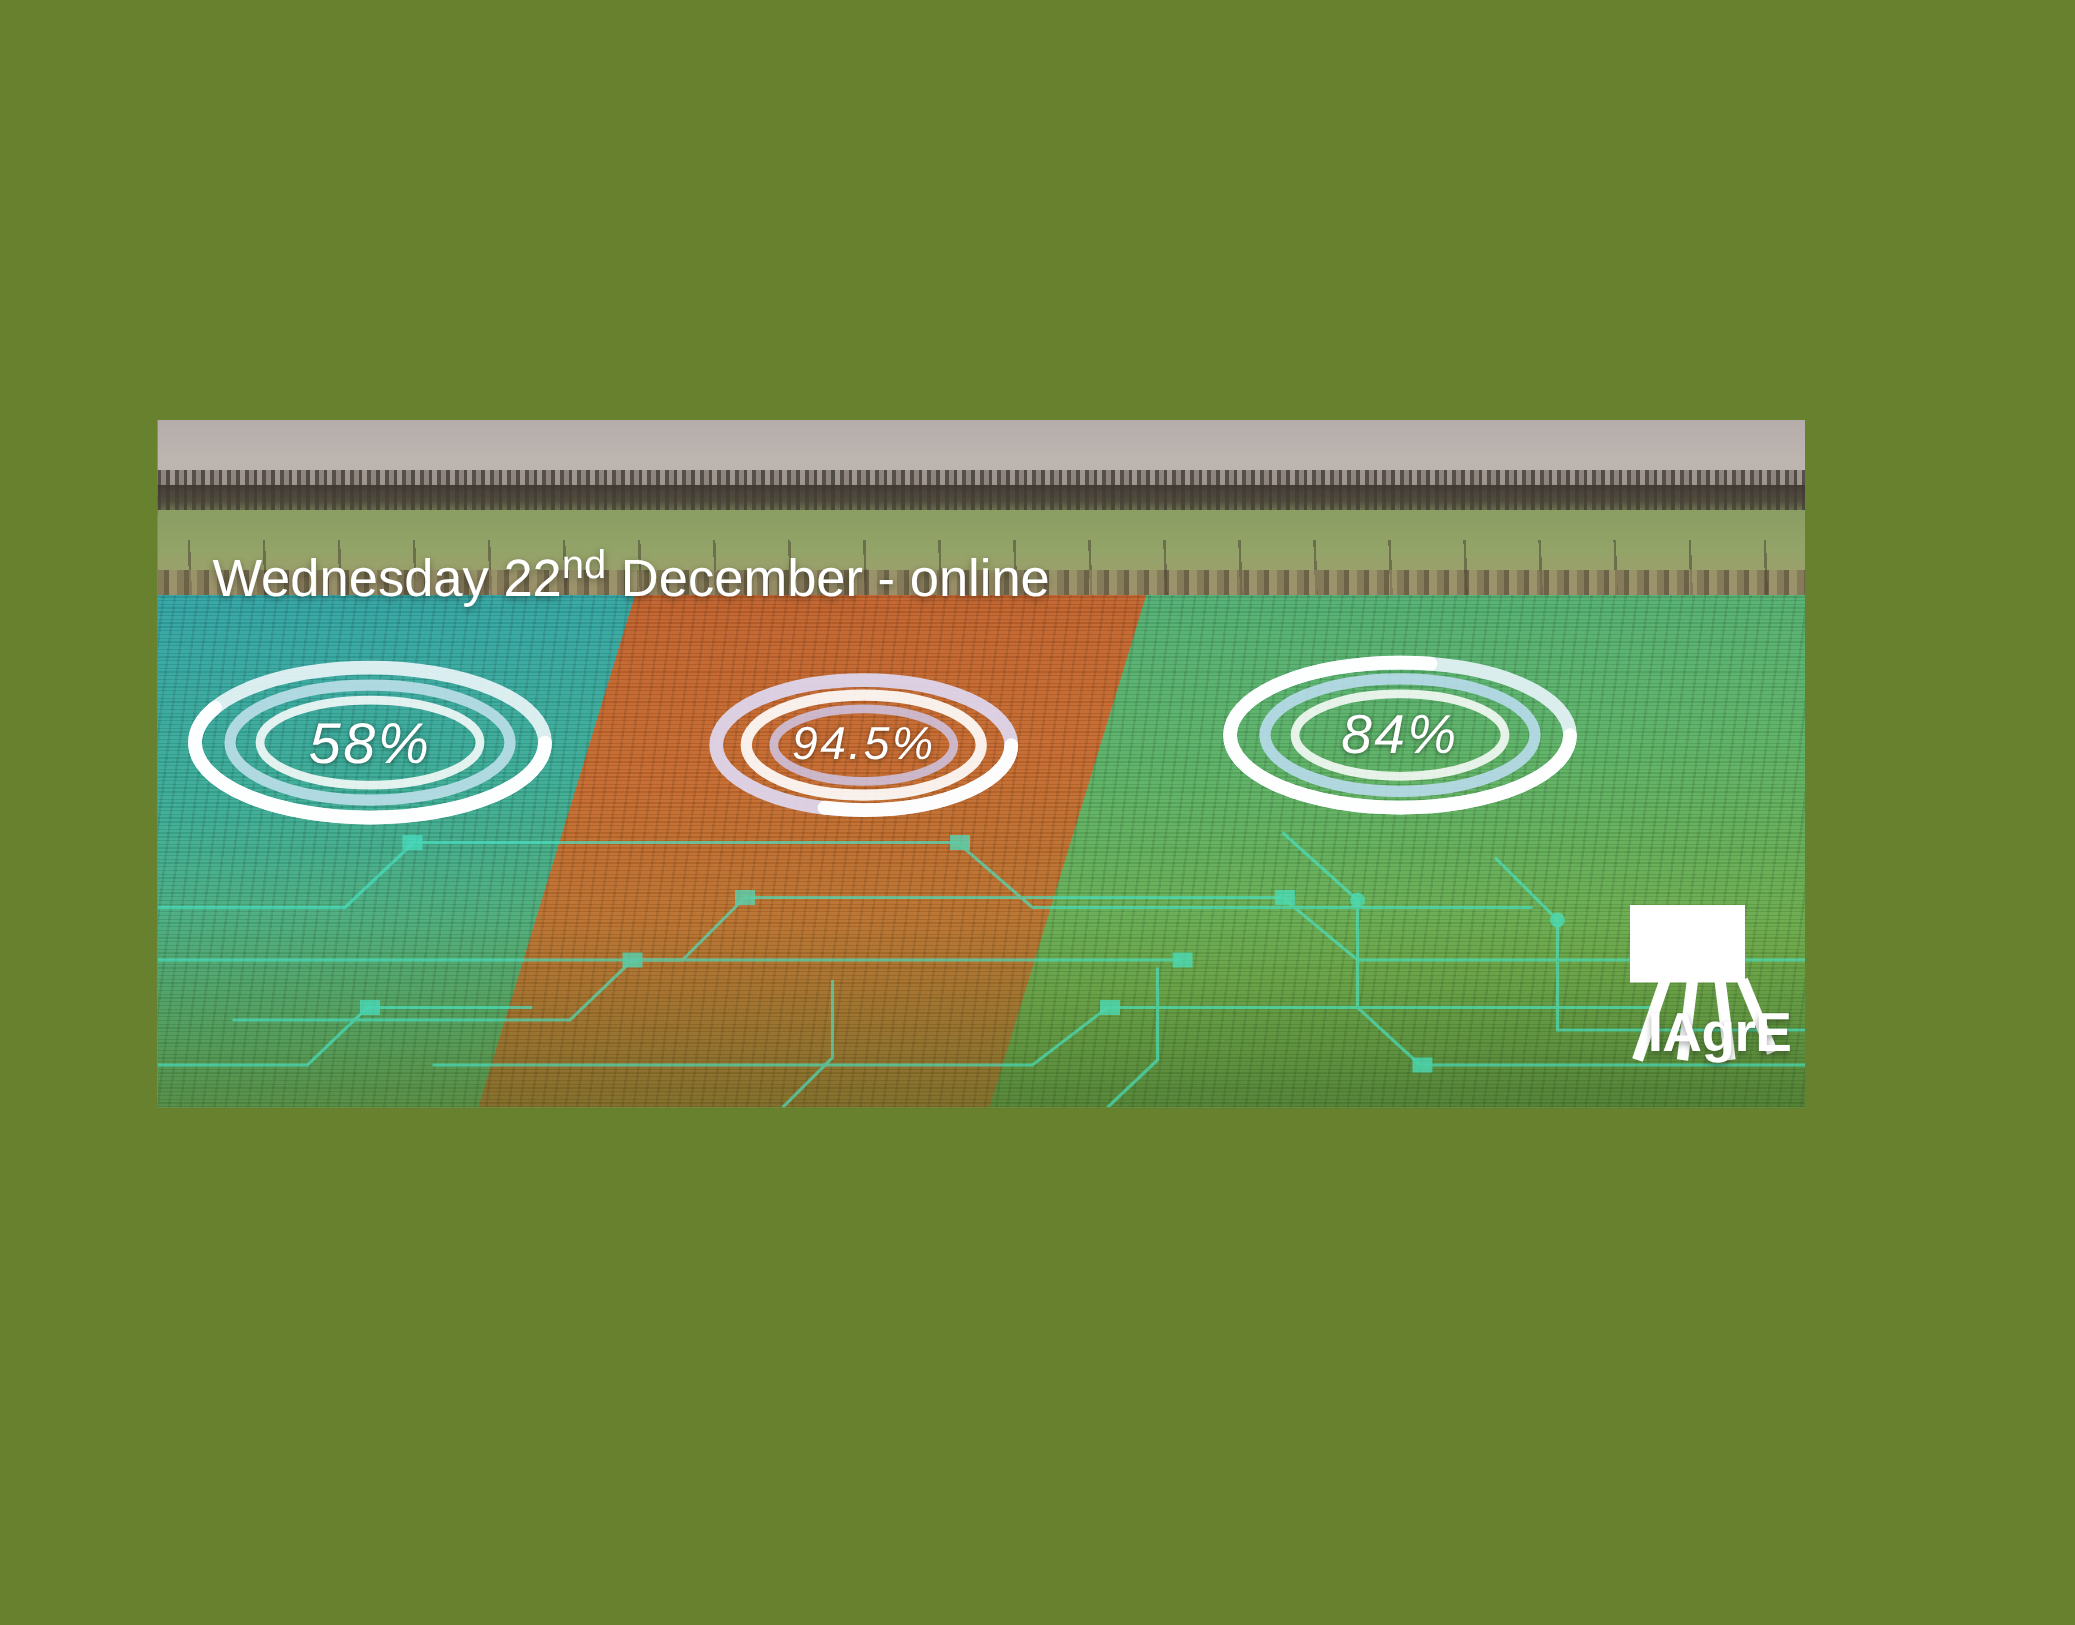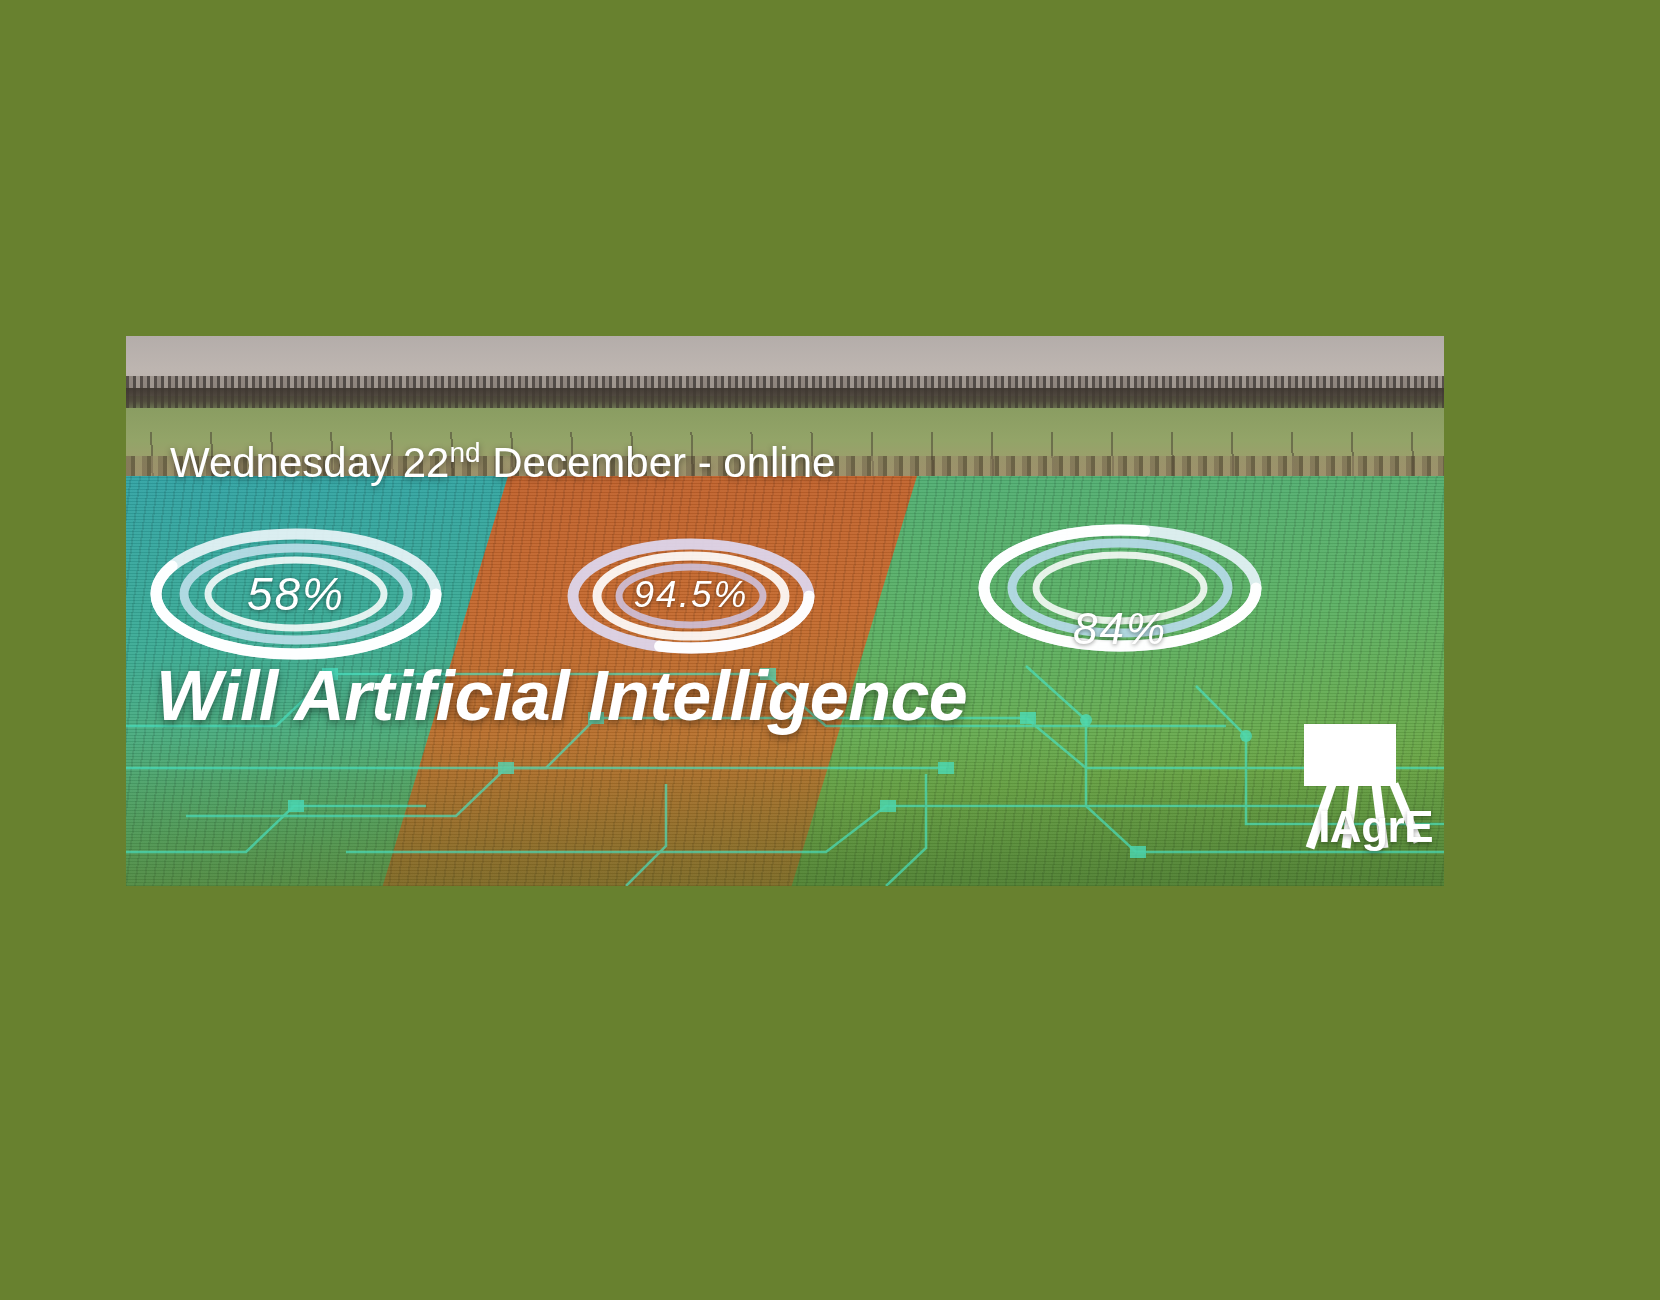--- a/index.html
+++ b/index.html
@@ -183,21 +183,21 @@
     font-family: Liberation Sans, sans-serif;
     font-style: italic;
     letter-spacing: 2px;
     text-shadow: 0 1px 4px rgba(0,0,0,.45);
     white-space: nowrap;
   }
   #dial-1 { left: 20px;  top: 190px; width: 300px; height: 135px; }
   #dial-1 .dial-label { font-size: 46px; }
   #dial-2 { left: 440px; top: 200px; width: 250px; height: 118px; }
   #dial-2 .dial-label { font-size: 37px; }
-  #dial-3 { left: 850px; top: 186px; width: 288px; height: 132px; align-items: flex-end; }
+  #dial-3 { left: 850px; top: 186px; width: 288px; height: 132px; }
   #dial-3 .dial-label { font-size: 44px; }
 
   
   .banner-title {
     position: absolute;
     left: 38px;
     top: 16px;
     color: #ffffff;
     font-size: 72px;
     font-weight: bold;
@@ -213,21 +213,21 @@
     top: 106px;
     color: #ffffff;
     font-size: 42px;
     font-weight: normal;
     line-height: 1;
     text-shadow: 0 2px 6px rgba(0,0,0,.38);
     z-index: 5;
     white-space: nowrap;
   }
   .banner-subtitle sup {
-    font-size: 28px;
+    font-size: 32px;
     vertical-align: super;
     line-height: 0;
   }
 
   .banner-question {
     position: absolute;
     left: 30px;
     top: 320px;
     z-index: 5;
     color: #ffffff;
@@ -339,21 +339,20 @@
       <ellipse cx="144" cy="66" rx="84" ry="33" fill="none" stroke="#ffffff" stroke-width="7" opacity="0.85"></ellipse>
       <ellipse cx="144" cy="66" rx="136" ry="58" fill="none" stroke="#ffffff" stroke-width="11" stroke-dasharray="500 640" stroke-linecap="round" opacity="0.95"></ellipse>
     </svg>
     <span class="dial-label">84%</span>
   </div>
 
 
   <div class="banner-subtitle"><span>Wednesday 22</span><sup>nd</sup><span> December - online</span></div>
 
   <div class="banner-question">
-    <span class="q-line">Will Artificial Intelligence</span>
   </div>
 
   <div id="logo">
     <svg viewBox="0 0 136 130">
       <rect x="14" y="2" width="92" height="62" fill="#ffffff"></rect>
       <g stroke="#ffffff" stroke-width="9" stroke-linecap="butt" fill="none">
         <line x1="42" y1="62" x2="20" y2="126"></line>
         <line x1="64" y1="62" x2="56" y2="126"></line>
         <line x1="86" y1="62" x2="94" y2="126"></line>
         <line x1="104" y1="62" x2="128" y2="120"></line>

